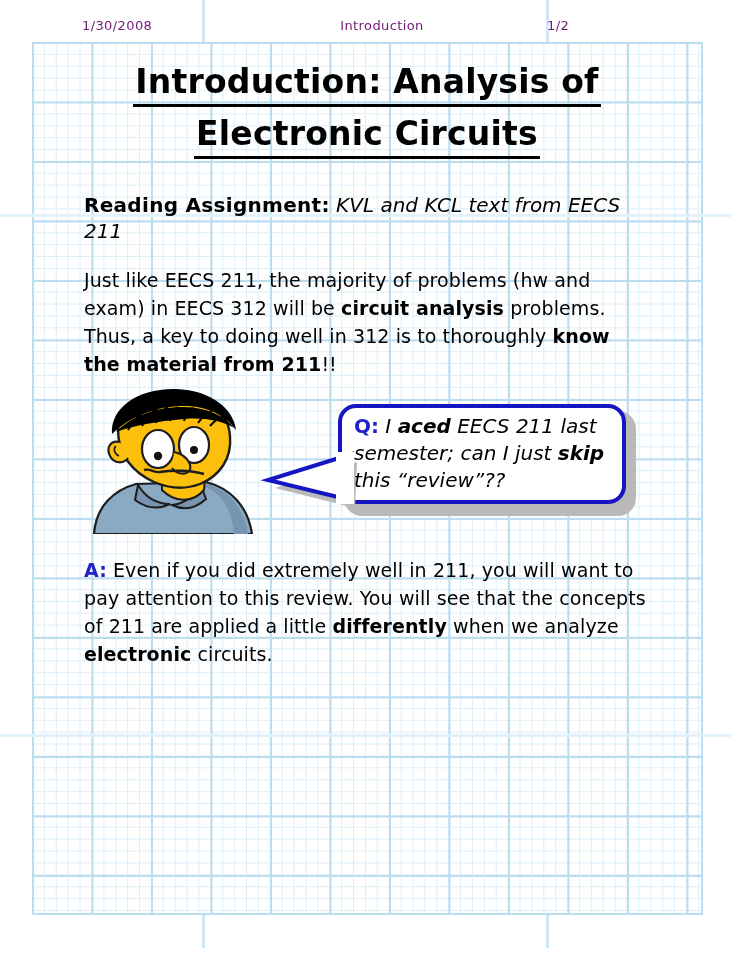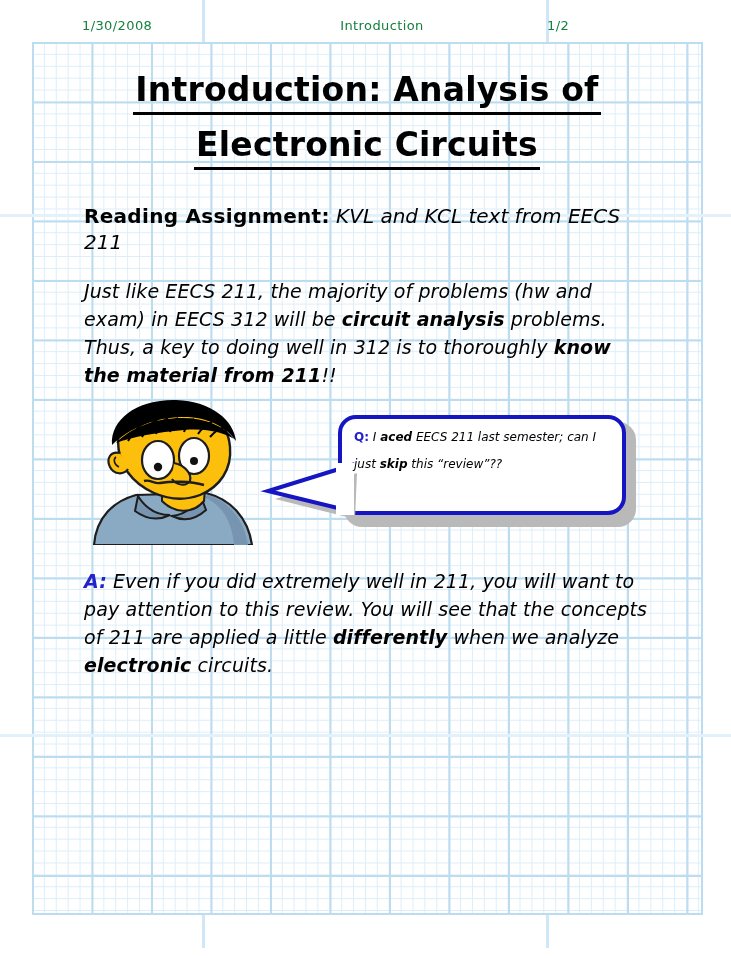--- a/index.html
+++ b/index.html
@@ -62,21 +62,21 @@
   #hdr-div-1 { left: 202px; top: 0px;   height: 42px; }
   #hdr-div-2 { left: 546px; top: 0px;   height: 42px; }
   #ftr-div-1 { left: 202px; top: 915px; height: 33px; }
   #ftr-div-2 { left: 546px; top: 915px; height: 33px; }
 
   
   .runner {
     position: absolute;
     left: 32px; width: 671px;
     display: flex;
-    color: #15803d;
+    color: #701a75;
     font-family: "DejaVu Sans", sans-serif;
     font-size: 13px;
     letter-spacing: .4px;
   }
   #runhead { top: 18px; }
   #runfoot { top: 922px; }
   .runner .r-left   { width: 185px; padding-left: 50px; text-align: left; }
   .runner .r-center { width: 330px; text-align: center; }
   .runner .r-right  { flex: 1; }
 
@@ -93,38 +93,36 @@
     font-size: 33px;
     font-weight: bold;
     line-height: 43px;
     text-align: center;
     letter-spacing: .2px;
   }
   h1#doc-title .tline {
     display: inline-block;
     border-bottom: 3px solid #000;
     padding: 0 2px 1px 2px;
-    margin-top: 8px;
   }
   #title-l2 { margin-top: 5px; }
 
   .assignment {
     margin-top: 33px;
     font-size: 20px;
     line-height: 26px;
   }
   .assignment .lbl { font-weight: bold; letter-spacing: .3px; }
   .assignment .val { font-style: italic; }
 
   p.body {
     margin: 0;
     font-size: 19px;
     line-height: 28px;
     letter-spacing: .1px;
-    font-style: italic;
   }
   #para-1 { margin-top: 22px; }
   #para-2 { margin-top: 25px; }
   #para-answer { margin-top: 22px; width: 572px; }
   #para-last { margin-top: 32px; }
   b { font-weight: bold; }
   .qa-mark { color: #2222cc; font-weight: bold; }
 
   
   #cartoon-zone {
@@ -154,21 +152,21 @@
     left: 0; top: 0;
     width: 288px; height: 100px;
     border: 4px solid #1515c4;
     border-radius: 18px;
     background: #ffffff;
   }
   #bubble-text {
     position: absolute;
     left: 16px; top: 9px;
     width: 258px;
-    font-size: 12px;
+    font-size: 20px;
     line-height: 27px;
     font-style: italic;
   }
   #bubble-text .qa-mark { font-style: normal; }
   #bubble-tail {
     position: absolute;
     left: -74px; top: 48px;
     width: 90px; height: 58px;
     overflow: visible;
   }

